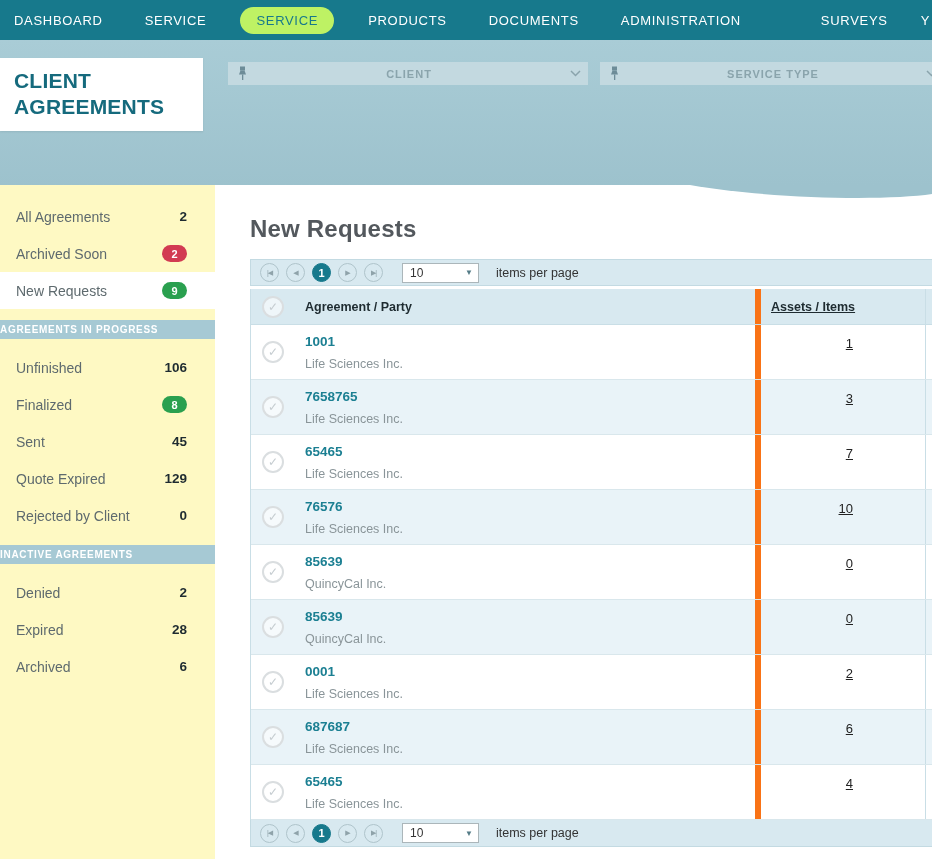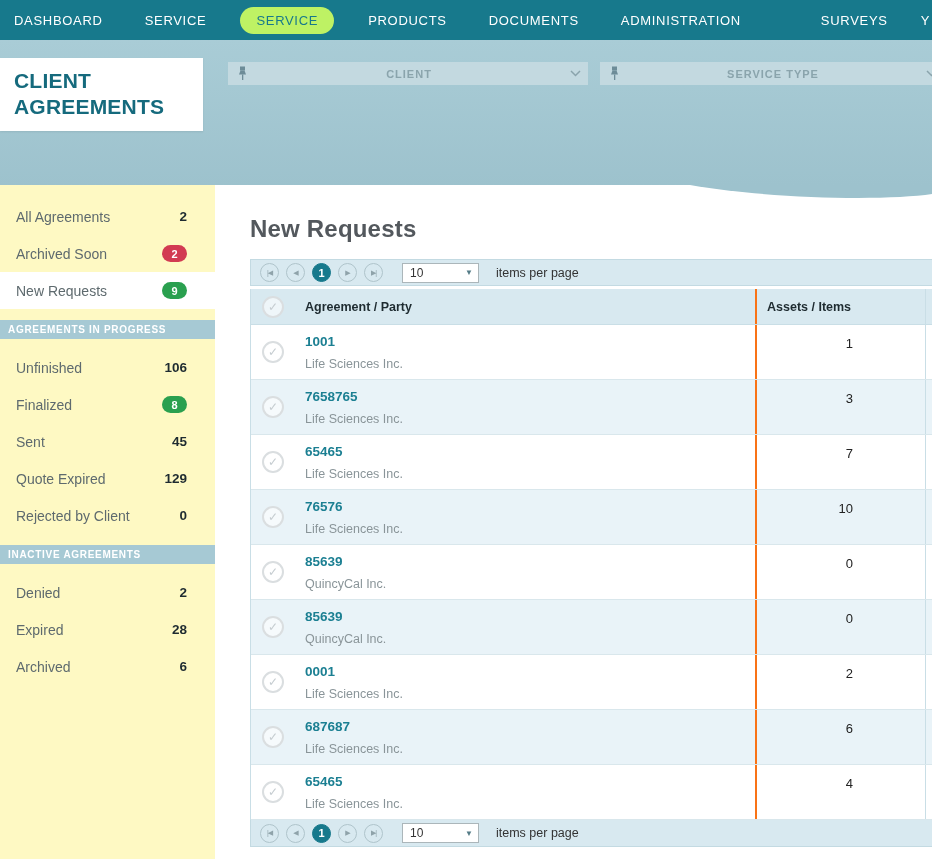--- a/index.html
+++ b/index.html
@@ -28,21 +28,21 @@
 
   
   .sidebar { position:absolute; top:185px; left:0; width:215px; height:674px; background:#fef9c3; padding-top:13px; z-index:3; }
   .side-item { height:37px; display:flex; align-items:center; padding:0 28px 0 16px; color:#5E6A6E; font-size:14px; cursor:pointer; }
   .side-item .lbl { flex:1; }
   .side-item .cnt { font-weight:bold; color:#1E2B30; font-size:13.5px; }
   .side-item.selected { background:#fff; }
   .badge { min-width:25px; height:17px; border-radius:9px; color:#fff; font-size:11px; font-weight:bold; display:flex; align-items:center; justify-content:center; padding:0 7px; }
   .badge.red { background:#D23B52; }
   .badge.green { background:#2AA04F; }
-  .side-section-header { height:19px; background:#A6C9D4; color:#fff; font-size:10px; font-weight:bold; letter-spacing:0.7px; display:flex; align-items:center; padding-left:8px; margin:11px 0 10px 0; }
+  .side-section-header { height:19px; background:#A6C9D4; color:#fff; font-size:10px; font-weight:bold; letter-spacing:0.7px; display:flex; align-items:center; padding-left:0; margin:11px 0 10px 0; }
 
   
   .main { position:absolute; top:185px; left:215px; width:717px; height:674px; background:#fff; z-index:1; padding-left:35px; }
   .main-title { margin-top:30px; font-size:24px; font-weight:bold; color:#53585D; letter-spacing:0.2px; }
 
   .grid { width:700px; margin-top:16px; }
   .pager { height:27px; background:#D8E9F0; border:1px solid #C3DAE2; display:flex; align-items:center; padding-left:9px; gap:7px; }
   .pbtn { width:19px; height:19px; border-radius:50%; border:1px solid #AFC4CB; color:#8FA3AA; font-size:7px; display:flex; align-items:center; justify-content:center; cursor:pointer; background:transparent; letter-spacing:-1px; }
   .pbtn.page { background:#17798C; border-color:#17798C; color:#fff; font-size:11px; font-weight:bold; letter-spacing:0; }
   .psel { width:77px; height:20px; background:#fff; border:1px solid #ABB6BA; margin-left:12px; display:flex; align-items:center; font-size:12px; color:#333; padding-left:7px; cursor:pointer; }
@@ -51,21 +51,21 @@
 
   .table { width:700px; margin-top:3px; border-left:1px solid #C9DEE6; }
   .trow { display:flex; border-bottom:1px solid #D9E7EC; background:#fff; }
   .trow.alt { background:#E9F3F8; }
   .trow.head { background:#D8E9F0; height:36px; border-bottom:1px solid #C9DEE6; }
   .trow.data { height:55px; }
   .col-check { width:44px; display:flex; align-items:center; justify-content:center; }
   .chk { width:22px; height:22px; border-radius:50%; border:2px solid #DADEE0; color:#C6CDD1; font-size:12px; display:flex; align-items:center; justify-content:center; background:rgba(255,255,255,0.6); cursor:pointer; }
   .col-main { width:460px; padding:9px 0 0 10px; }
   .head .col-main { padding:0 0 0 10px; display:flex; align-items:center; font-weight:bold; font-size:12.5px; color:#1E2B30; }
-  .col-assets { width:170px; border-left:2px solid #f97316; text-align:right; padding:11px 72px 0 10px; font-size:13px; color:#222; }
+  .col-assets { width:170px; border-left:6px solid #f97316; text-align:right; padding:11px 72px 0 10px; font-size:13px; color:#222;text-decoration:underline; }
   .head .col-assets { text-align:left; padding:0 0 0 10px; display:flex; align-items:center; font-weight:bold; font-size:12.5px; color:#1E2B30; }
   .col-extra { flex:1; border-left:1px solid #C9DEE6; }
   .agr { color:#1B7F92; font-weight:bold; font-size:13.5px; cursor:pointer; }
   .party { color:#8A9599; font-size:12.5px; margin-top:8px; }
 </style>
 </head>
 <body>
 
 <div class="header-band">
   <div class="page-title-box">CLIENT AGREEMENTS</div>

